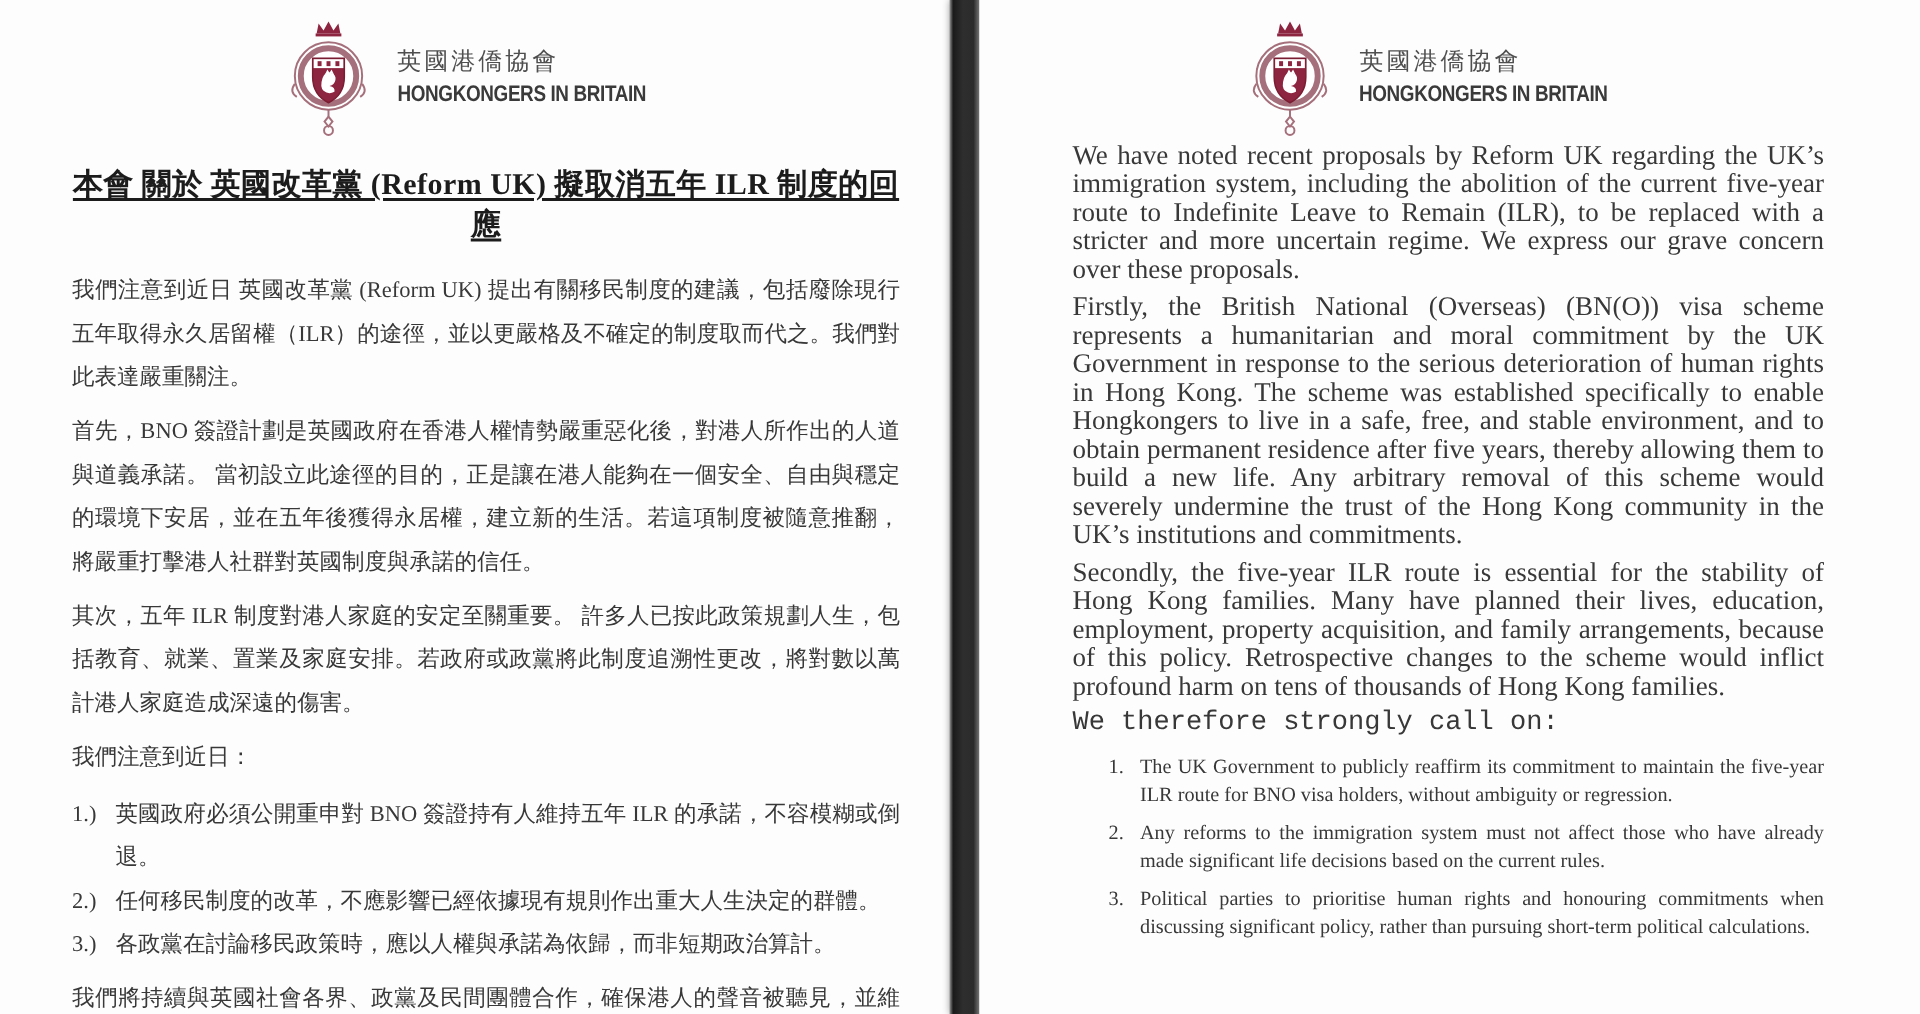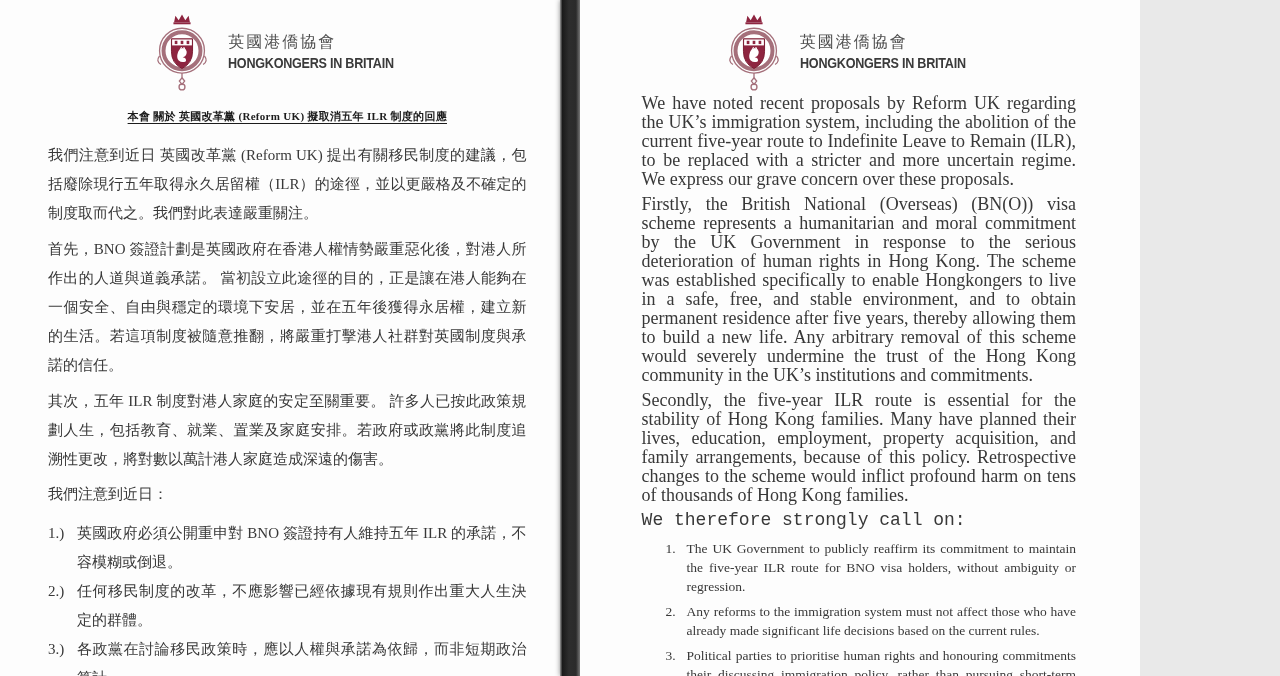--- a/index.html
+++ b/index.html
@@ -6,21 +6,21 @@
     --crest:#8e2540;
     --crest-ring:#a5707b;
     --divider:#2b2b2b;
     --ink:#383838;
     --ink-strong:#1c1c1c;
   }
   *{margin:0;padding:0;box-sizing:border-box;}
   html,body{background:#e9e9e9;}
   body{font-family:"Liberation Serif","DejaVu Serif",serif;}
   .stage{
-    width:1140px;height:676px;display:flex;overflow:hidden;background:#fff;
+    width:1280px;height:676px;display:flex;overflow:hidden;background:#fff;
   }
   .page{background:#fdfdfd;color:var(--ink);}
   .page-left{width:633px;padding:10px 33px 0 48px;}
   .page-right{width:627px;padding:10px 64px 0 62px;}
   .divider{
     width:20px;flex:0 0 auto;
     background:linear-gradient(90deg,#9a9a9a 0,#1a1a1a 12%,#2e2e2e 45%,#2b2b2b 80%,#777 100%);
     box-shadow:0 0 5px rgba(0,0,0,.45);
   }
   
@@ -34,21 +34,21 @@
   .org-en{
     font-family:"Liberation Sans","DejaVu Sans",sans-serif;
     font-size:15px;font-weight:700;color:#3a3a3a;letter-spacing:-.3px;
     transform:scaleX(.84);transform-origin:left center;white-space:nowrap;
   }
   
   .doc-title{
     text-align:center;font-weight:700;color:var(--ink-strong);
     text-decoration:underline;text-underline-offset:3px;
   }
-  .page-left .doc-title{font-size:11px;margin:15px 0 17px;letter-spacing:.3px;}
+  .page-left .doc-title{font-size:20px;margin:15px 0 17px;letter-spacing:.3px;}
   .page-right .doc-title{font-size:15.5px;margin:12px 0 11px;}
   
   .page-left p.body{font-size:15px;line-height:29px;text-align:justify;margin-bottom:7px;}
   .page-right p.body{font-size:18px;line-height:19px;text-align:justify;margin-bottom:6px;}
   .call-heading{margin-bottom:9px !important;font-family:Liberation Mono, monospace;}
   
   .demands{list-style:none;margin-bottom:7px;}
   .demand{display:flex;align-items:flex-start;}
   .page-left .demand{font-size:15px;line-height:29px;}
   .page-left .demand .num{flex:0 0 29px;}
@@ -158,19 +158,19 @@
       <li class="demand">
         <span class="num">1.</span>
         <span class="txt">The UK Government to publicly reaffirm its commitment to maintain the five-year ILR route for BNO visa holders, without ambiguity or regression.</span>
       </li>
       <li class="demand">
         <span class="num">2.</span>
         <span class="txt">Any reforms to the immigration system must not affect those who have already made significant life decisions based on the current rules.</span>
       </li>
       <li class="demand">
         <span class="num">3.</span>
-        <span class="txt">Political parties to prioritise human rights and honouring commitments their discussing immigration policy, rather than pursuing short-term political calculations.</span>
+        <span class="txt">Political parties to prioritise human rights and honouring commitments when discussing significant policy, rather than pursuing short-term political calculations.</span>
       </li>
     </ol>
 
   </section>
 
 </div>
 
 </body></html>

